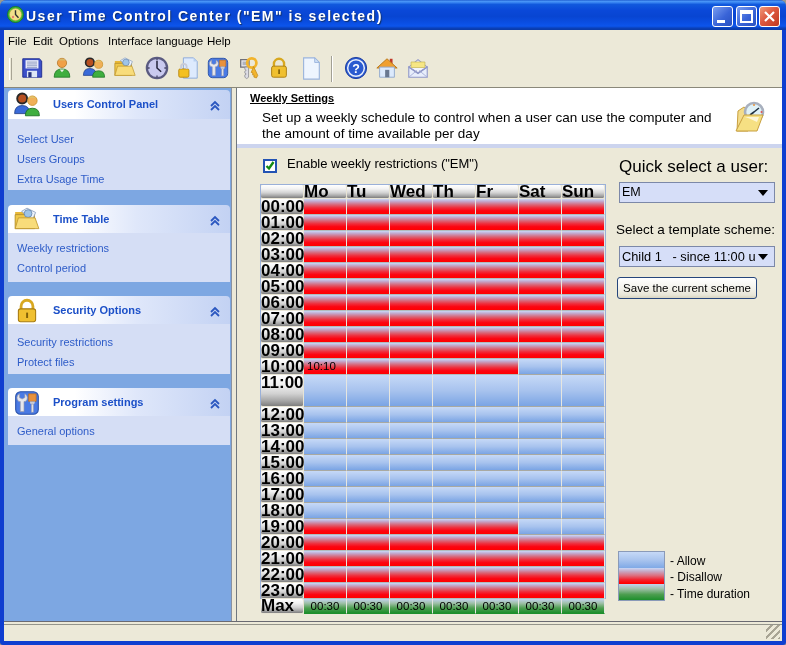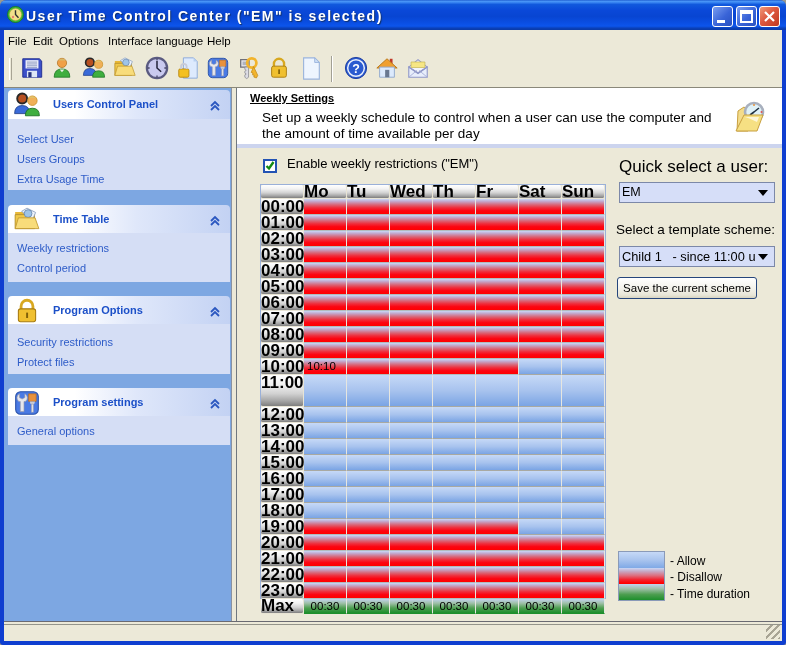--- a/index.html
+++ b/index.html
@@ -235,21 +235,21 @@
           <div class="plink">Control period</div>
         </div>
       </div>
       <div class="panel" style="top:208px">
         <div class="phead" style="height:28px">
           <div class="picon"><svg width="28" height="28" viewBox="0 0 26 26" style="">
               <path d="M7.5 12V8.5a5.5 5.5 0 0111 0V12" fill="none" stroke="#d8a820" stroke-width="2.6"></path>
 <rect x="5" y="11" width="16" height="12" rx="2" fill="#f0c030" stroke="#a87c10" stroke-width="1"></rect>
 <rect x="12.2" y="14.5" width="1.8" height="5" fill="#806008"></rect>
             </svg></div>
-          <div class="ptitle" style="line-height:28px">Program Options</div>
+          <div class="ptitle" style="line-height:28px">Security Options</div>
           <div class="pchev" style="top:8px"><svg width="12" height="12" viewBox="0 0 12 12">
               <path d="M2 6l4-4 4 4M2 10l4-4 4 4" fill="none" stroke="#2b57c0" stroke-width="1.8"></path>
             </svg></div>
         </div>
         <div class="pbody" style="height:50px;padding-top:8px">
           <div class="plink">Security restrictions</div>
           <div class="plink">Protect files</div>
         </div>
       </div>
       <div class="panel" style="top:300px">

